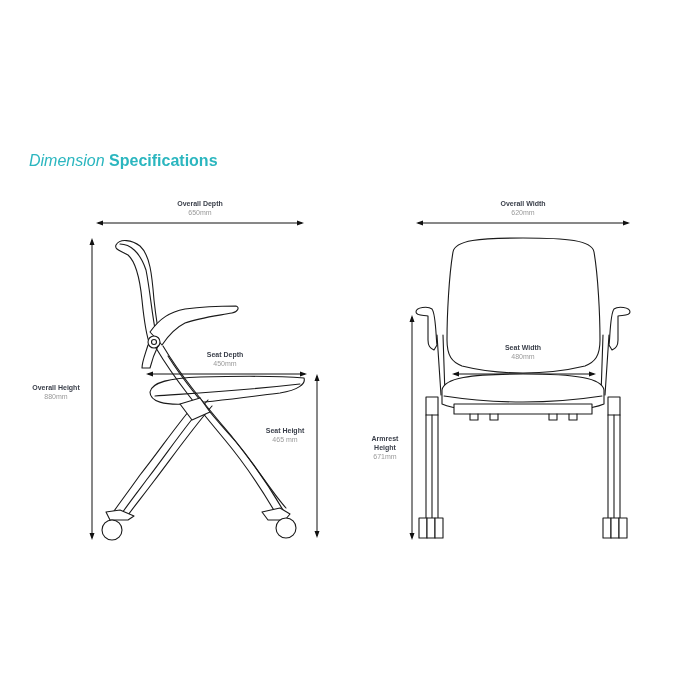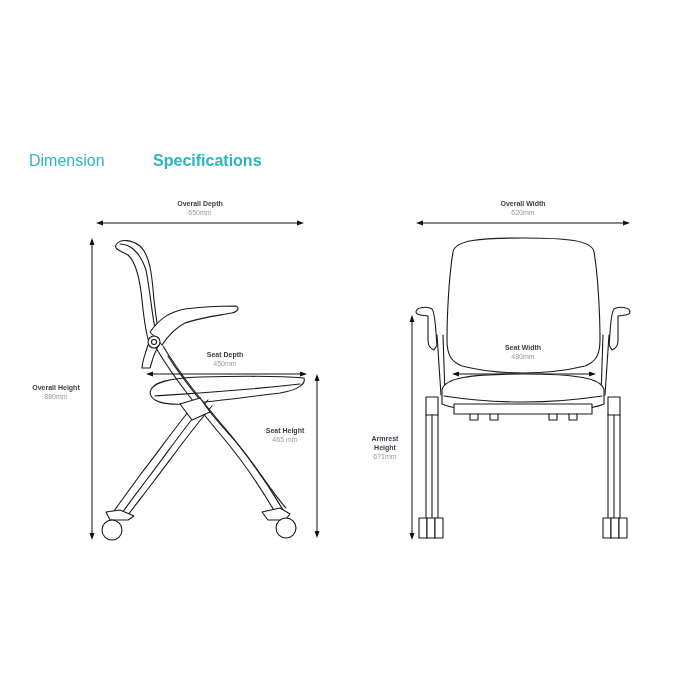--- a/index.html
+++ b/index.html
@@ -1,19 +1,19 @@
 <!DOCTYPE html>
 <html><head>
   <meta charset="utf-8">
   <style>
     html, body { margin:0; padding:0; background:#ffffff; }
     body { width:692px; height:692px; position:relative; overflow:hidden; font-family:"Liberation Sans", sans-serif; }
     .title { position:absolute; left:29px; top:152px; font-size:16px; color:#2bb6bf; white-space:nowrap; }
-    .title .light { font-weight:normal; }
-    .title .bold { font-weight:bold;margin-left:44px; }
+    .title .light { font-weight:normal;font-style:italic; }
+    .title .bold { font-weight:bold; }
     .lbl { position:absolute; text-align:center; line-height:9px; }
     .lbl .name { display:block; font-size:7px; font-weight:bold; color:#3a3f4a; }
     .lbl .val { display:block; font-size:7px; color:#9a9a9a; }
     svg.art { position:absolute; left:0; top:0; }
     .stroke { fill:none; stroke:#1a1a1a; stroke-width:1.1; stroke-linejoin:round; stroke-linecap:round; }
     .fillw { fill:#ffffff; stroke:#1a1a1a; stroke-width:1.1; stroke-linejoin:round; }
     .dim { stroke:#111; stroke-width:1; fill:none; }
     .arrow { fill:#111; }
   </style>
 </head>

